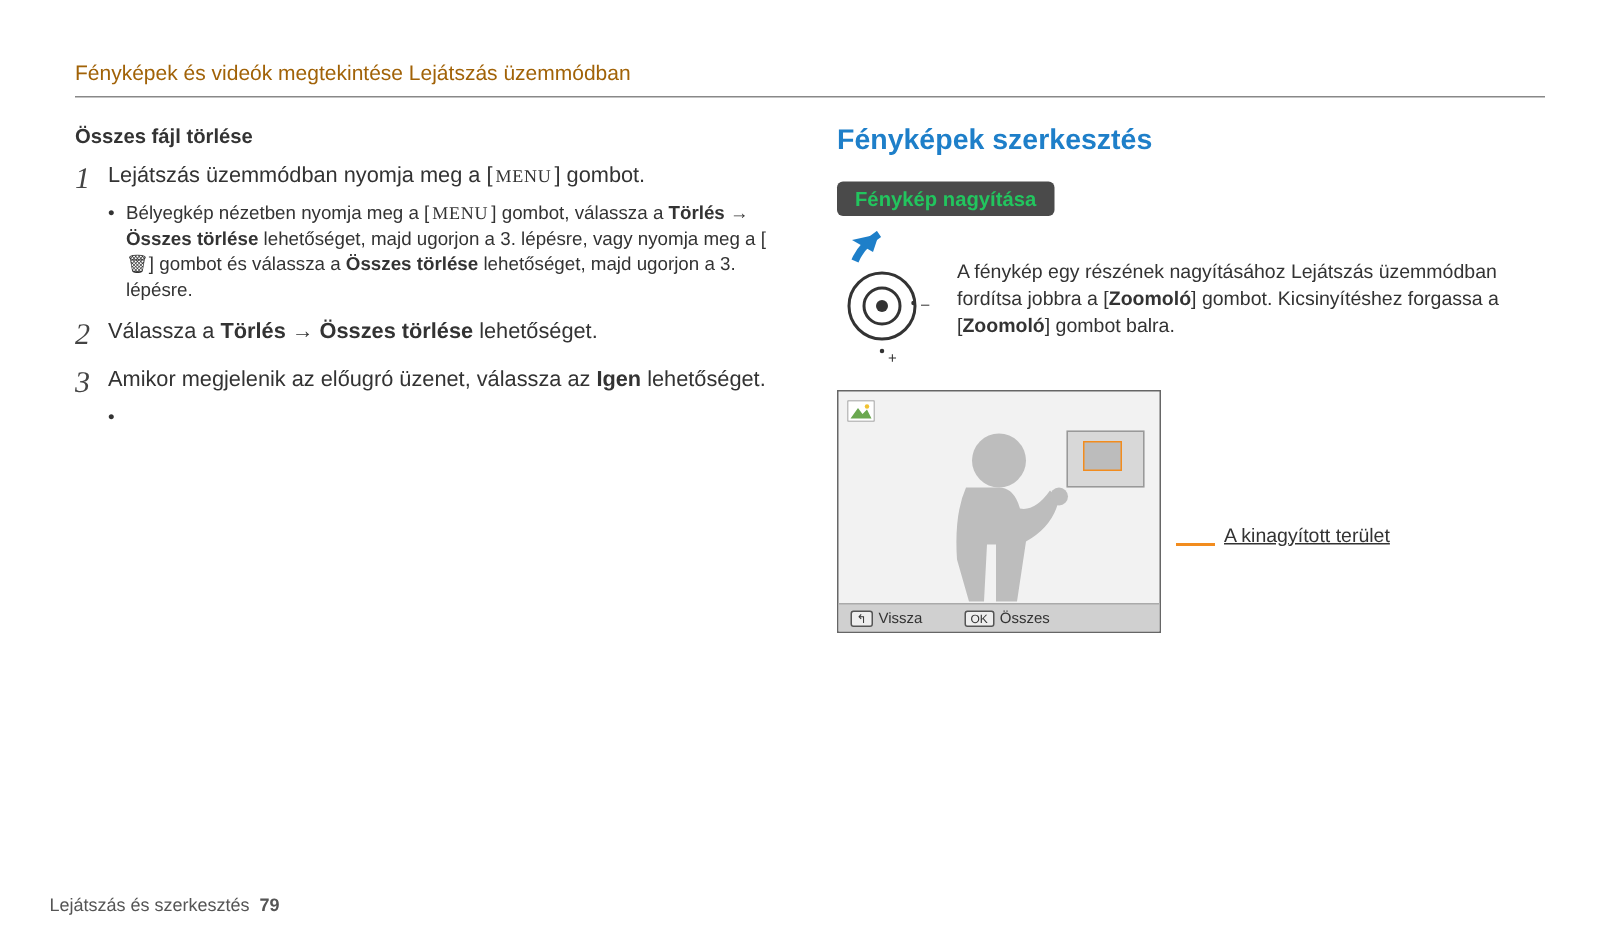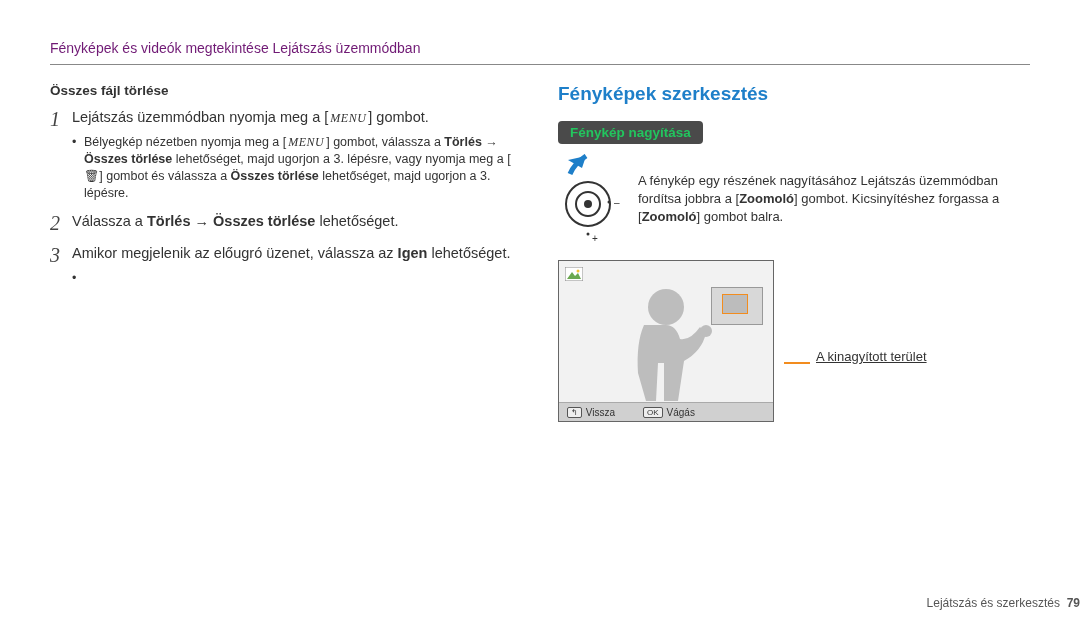--- a/index.html
+++ b/index.html
@@ -10,21 +10,21 @@
     color: #333;
     background: #fff;
     width: 1080px;
     height: 630px;
     position: relative;
   }
   .page {
     padding: 40px 50px 20px 50px;
   }
   .header {
-    color: #701a75;
+    color: #a16207;
     font-size: 14px;
     padding-bottom: 8px;
   }
   .rule {
     border-top: 1px solid #888;
     margin-bottom: 18px;
   }
   .cols {
     display: flex;
     gap: 36px;
@@ -72,21 +72,20 @@
   .sub-bullets .dot {
     width: 12px;
     flex-shrink: 0;
   }
   .menu-box {
     display: inline-block;
     font-family: "Times New Roman", serif;
     font-size: 12px;
     letter-spacing: 0.5px;
     padding: 0 2px;
-    font-style: italic;
   }
   .trash-box {
     display: inline-block;
     font-size: 12px;
   }
   .h2-blue {
     color: #1e7fc9;
     font-weight: bold;
     font-size: 19px;
     margin-bottom: 6px;
@@ -200,23 +199,24 @@
     display: flex;
     align-items: flex-end;
     gap: 6px;
     margin-top: 30px;
     text-decoration: underline;
   }
   .footer {
     position: absolute;
     bottom: 20px;
     left: 0; right: 0;
-    text-align: right;
+    text-align: left;
     font-size: 12px;
     color: #555;
+    padding-left: 33px;
   }
   .footer b { font-weight: bold; }
 </style>
 </head>
 <body>
 
 <div class="page">
   <div class="header">Fényképek és videók megtekintése Lejátszás üzemmódban</div>
   <div class="rule"></div>
 
@@ -297,21 +297,21 @@
           <div class="mini-frame">
             <div class="mini-inner"></div>
           </div>
           <div class="screen-bar">
             <div class="bar-item">
               <span class="bar-icon">↰</span>
               <span>Vissza</span>
             </div>
             <div class="bar-item">
               <span class="bar-icon">OK</span>
-              <span>Vágás</span>
+              <span>Összes</span>
             </div>
           </div>
         </div>
         <div class="label-row">
           <div class="orange-line"></div>
           <div class="screen-label">A kinagyított terület</div>
         </div>
       </div>
     </div>
   </div>

